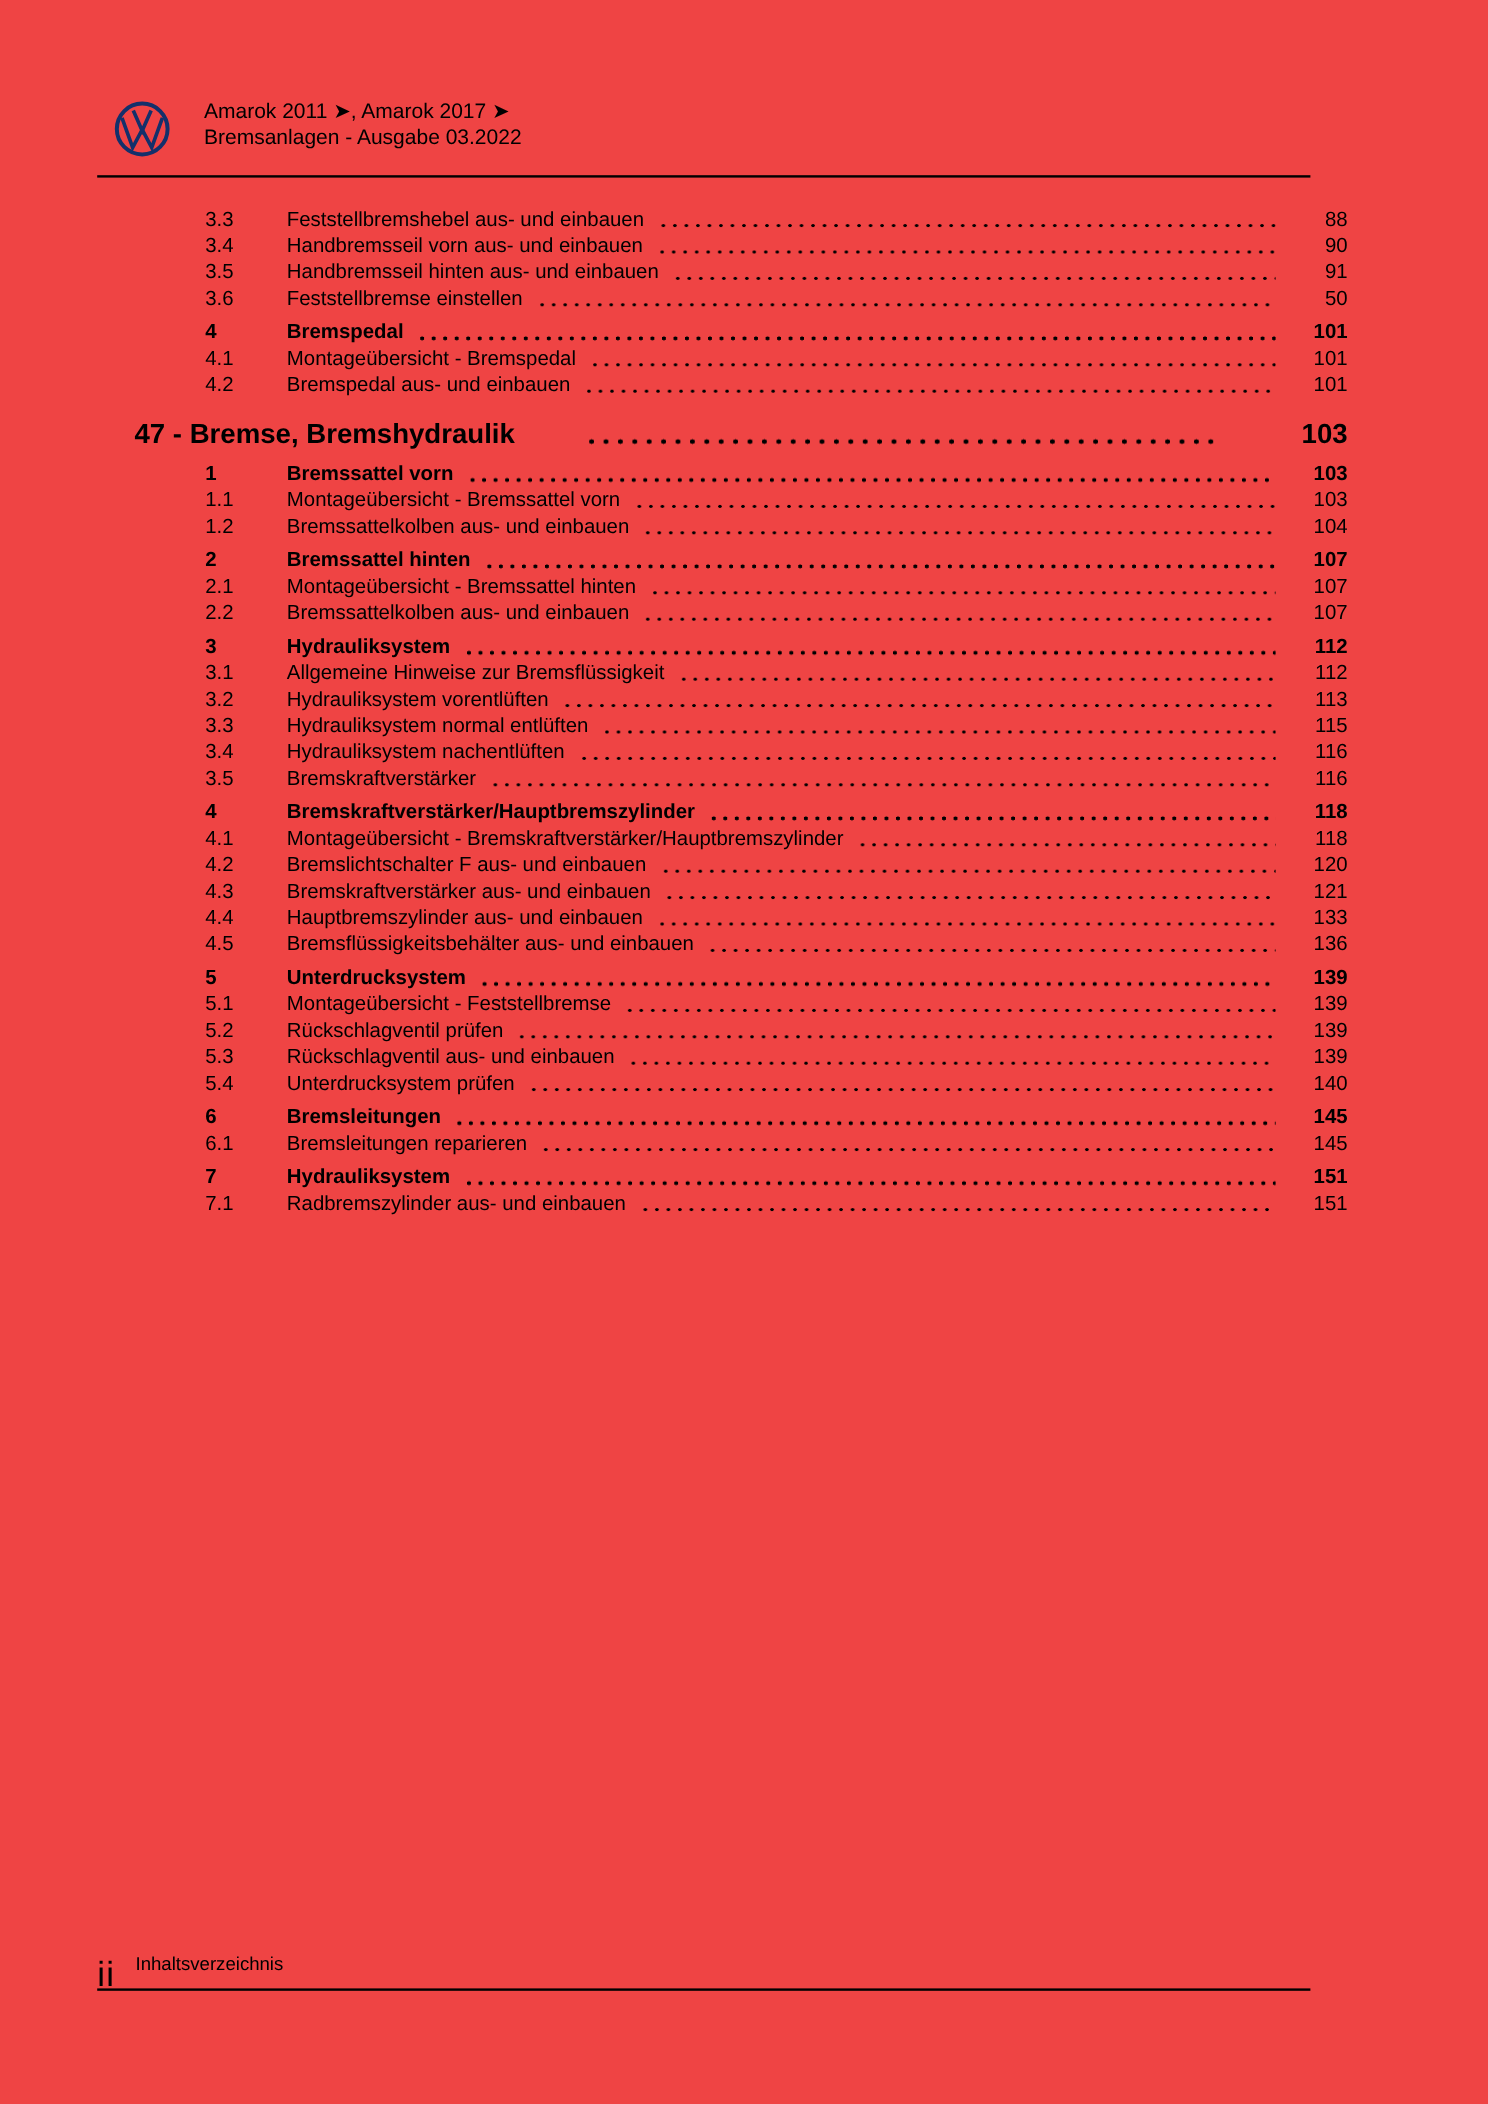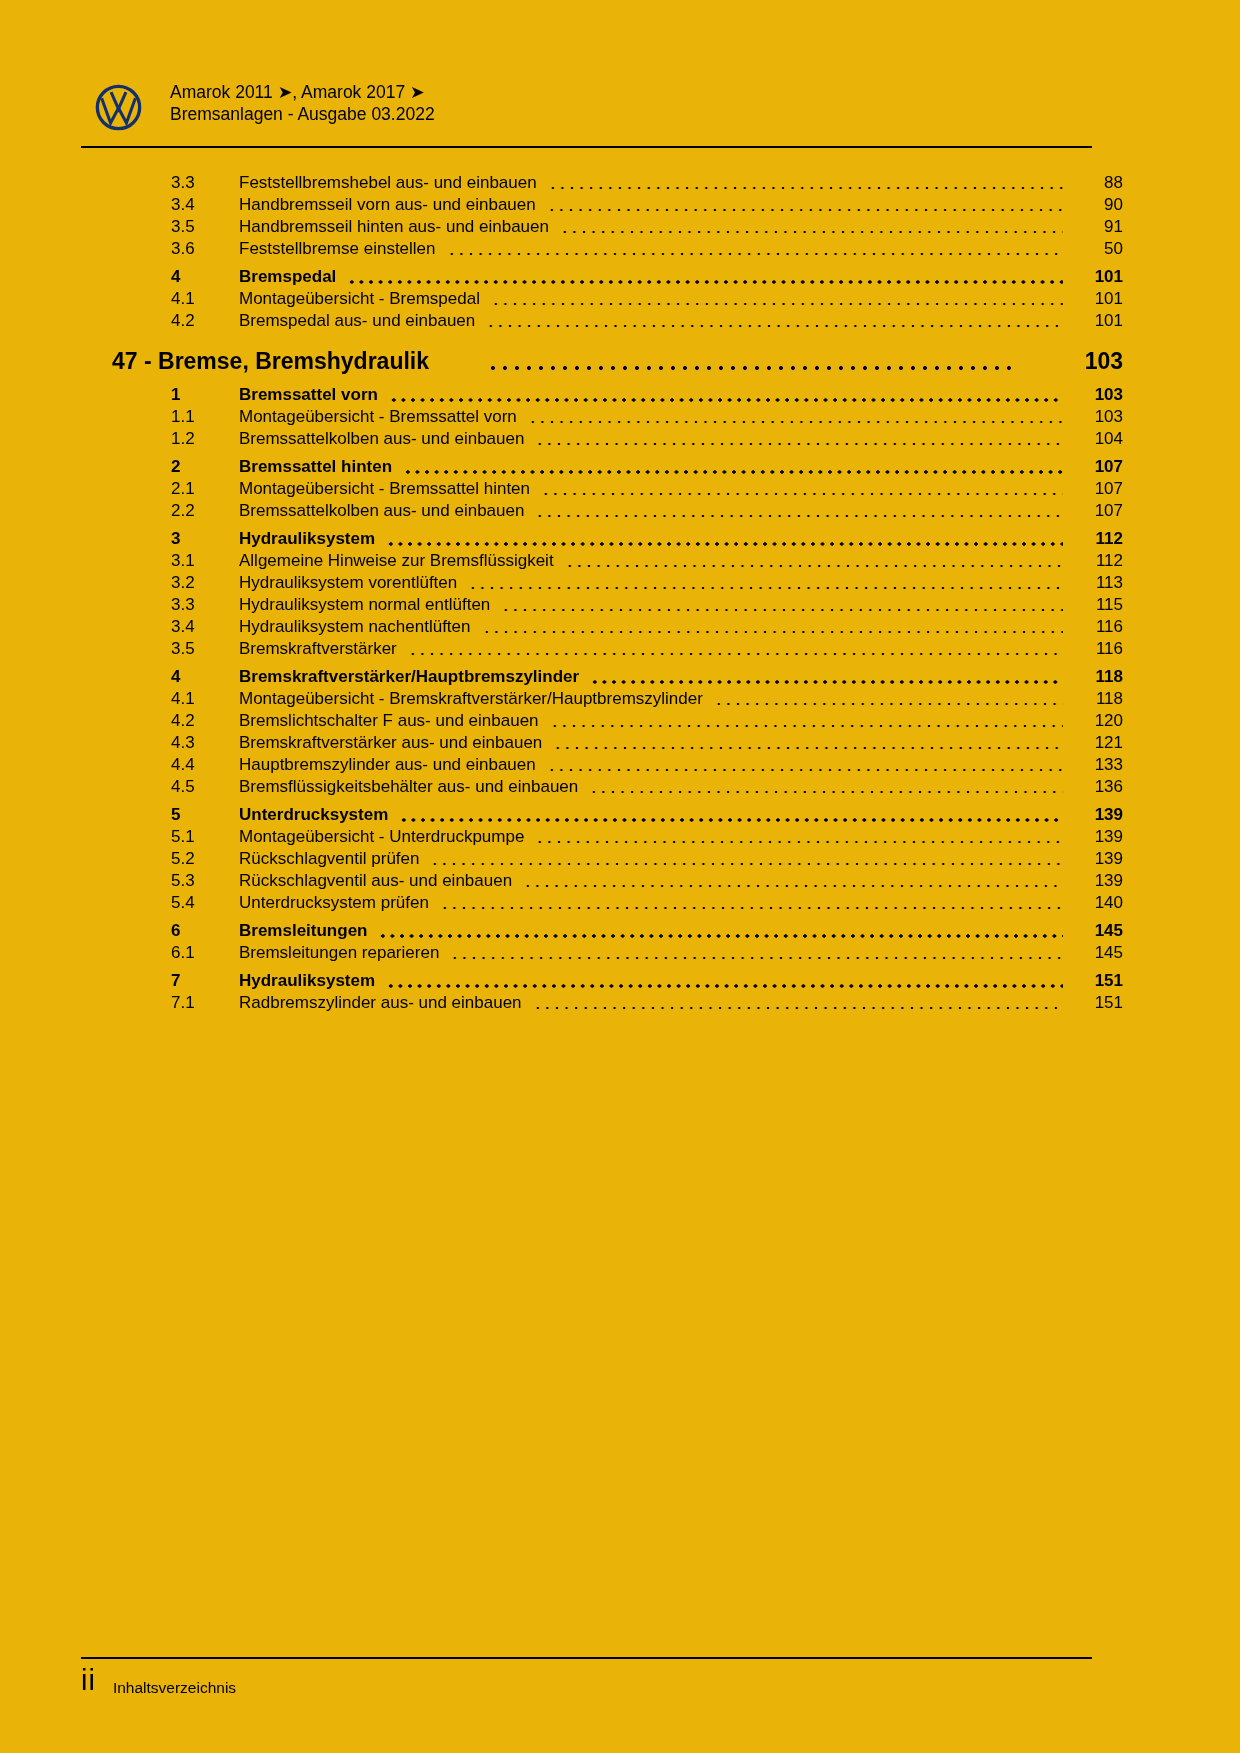--- a/index.html
+++ b/index.html
@@ -1,20 +1,20 @@
 <!DOCTYPE html>
 <html><head>
 <meta charset="utf-8">
 <style>
   html,body { margin:0; padding:0; background:#e8e8e8; }
   .sheet {
     position:relative;
     width:1240px; height:1753px;
     margin:0 auto;
-    background:#eab308;
+    background:#ef4444;
     font-family:"Liberation Sans", sans-serif;
     color:#000;
     overflow:hidden;
   }
 
   
   .doc-header {
     position:absolute; top:82px; left:95px;
     display:flex; align-items:flex-start;
   }
@@ -57,22 +57,22 @@
   }
   .row.chapter .leader {
     background-image: radial-gradient(circle, #000 1.9px, rgba(0,0,0,0) 2.2px);
     background-size: 12px 30px;
     background-position: 0 7px;
     margin:0 12px 0 14px;
   }
 
   
   .doc-footer {
-    position:absolute; top:1663px; left:81px;
-    display:flex; align-items:flex-end;
+    position:absolute; top:1629px; left:81px;
+    display:flex; align-items:flex-start;
   }
   .folio { font-size:29px; line-height:34px; letter-spacing:1px; }
   .footer-label { font-size:15.5px; margin-left:17px; }
 </style>
 </head>
 <body>
 
 <div class="sheet">
 
   <div class="doc-header">
@@ -248,21 +248,21 @@
         <span class="pg">136</span>
       </div>
       <div class="row section">
         <span class="num">5</span>
         <span class="ttl">Unterdrucksystem</span>
         <span class="leader"></span>
         <span class="pg">139</span>
       </div>
       <div class="row sub">
         <span class="num">5.1</span>
-        <span class="ttl">Montageübersicht - Unterdruckpumpe</span>
+        <span class="ttl">Montageübersicht - Feststellbremse</span>
         <span class="leader"></span>
         <span class="pg">139</span>
       </div>
       <div class="row sub">
         <span class="num">5.2</span>
         <span class="ttl">Rückschlagventil prüfen</span>
         <span class="leader"></span>
         <span class="pg">139</span>
       </div>
       <div class="row sub">

